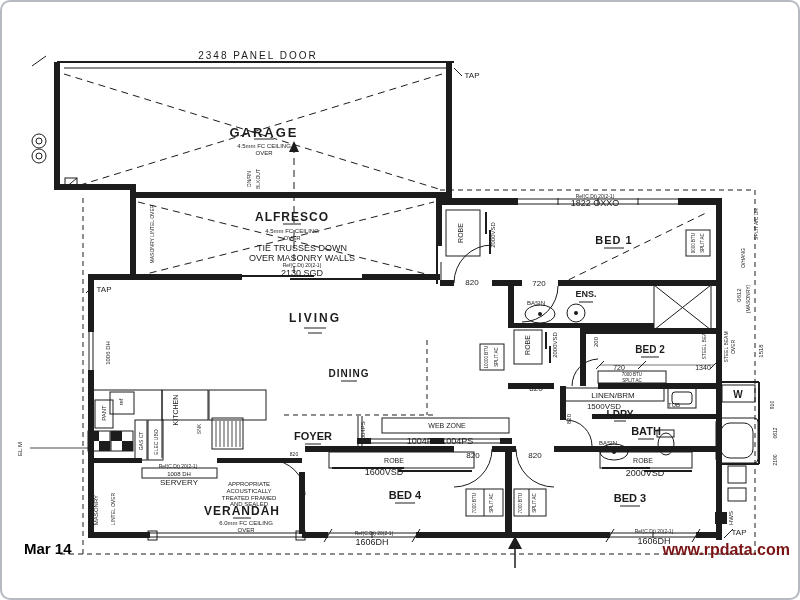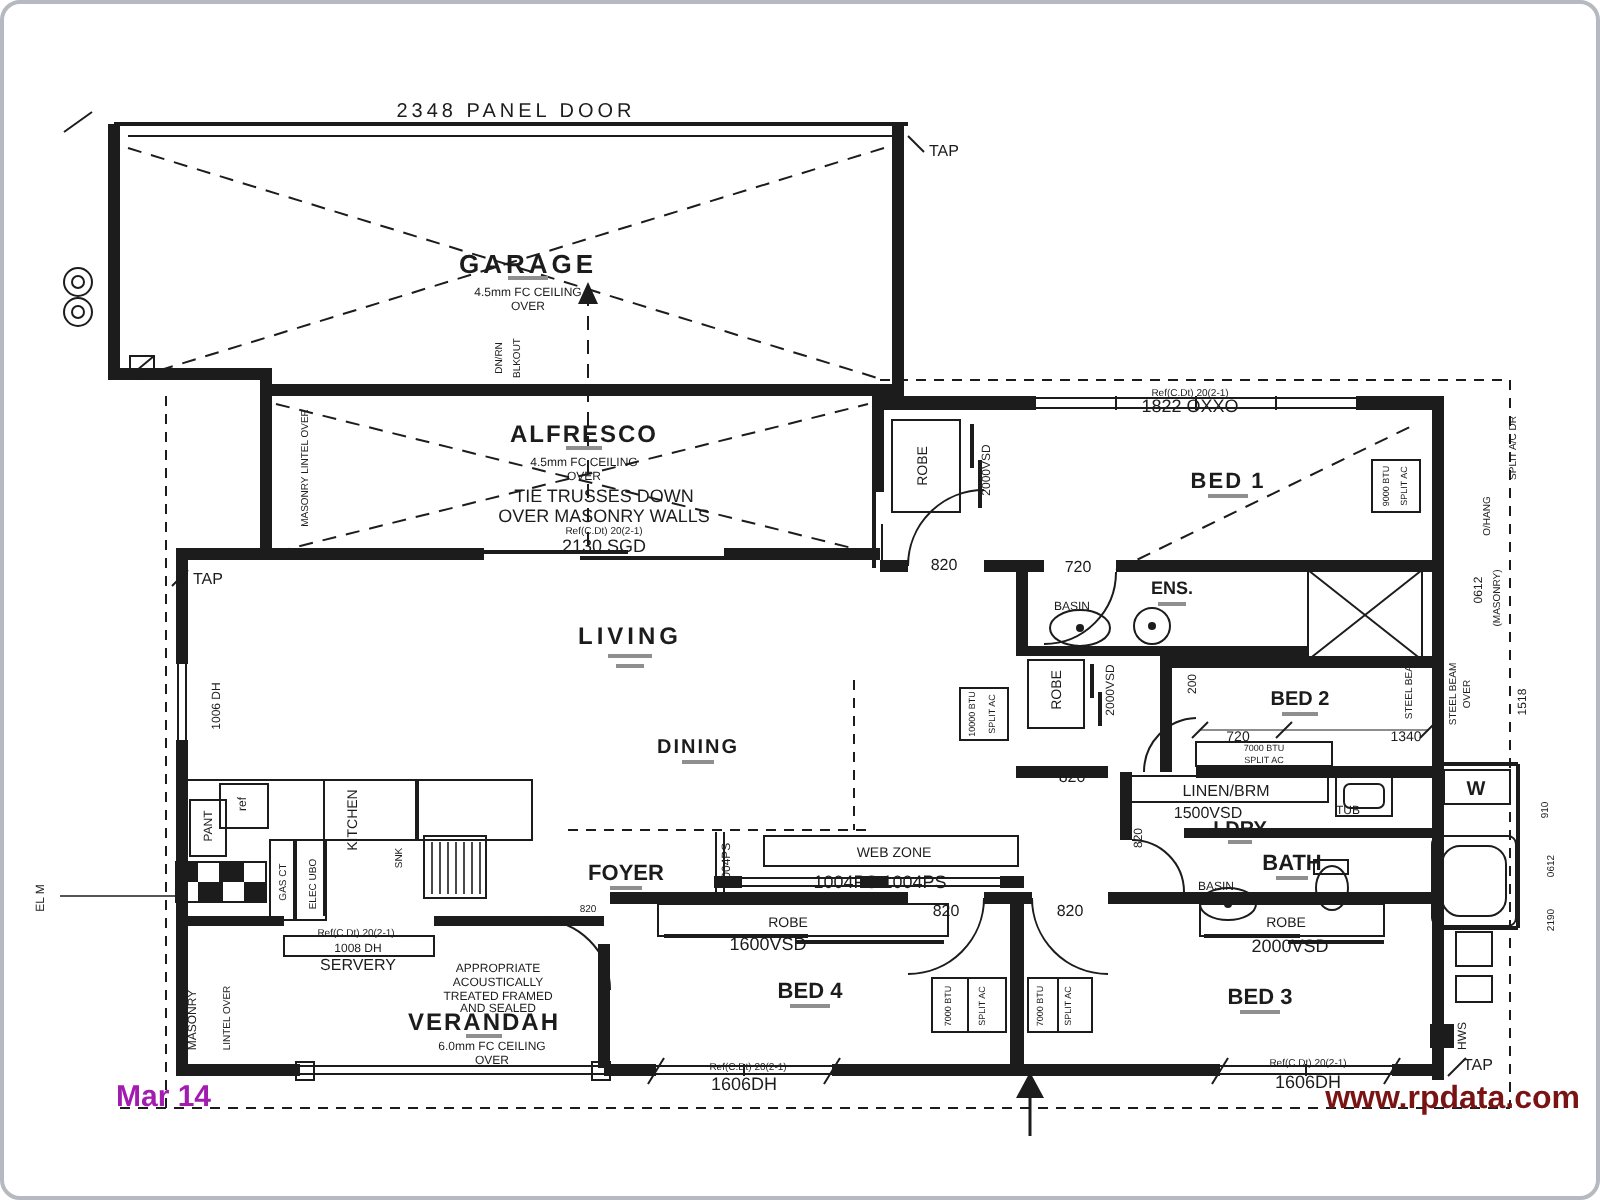--- a/index.html
+++ b/index.html
@@ -1,18 +1,18 @@
 <!DOCTYPE html>
 <html><head>
 <meta charset="utf-8">
 <style>
   html,body{margin:0;padding:0;background:#fff;}
   .stage{position:relative;width:800px;height:600px;background:#fff;border:2px solid #b6bac0;border-radius:10px;box-sizing:border-box;overflow:hidden;font-family:"Liberation Sans",sans-serif;}
   .stage svg{position:absolute;left:0;top:0;}
-  .date{position:absolute;left:22px;top:538px;font-size:15px;font-weight:bold;color:#a21caf;margin-left:34px;}
+  .date{position:absolute;left:22px;top:538px;font-size:15px;font-weight:bold;color:#000000;}
   .wm{position:absolute;right:8px;top:539px;font-size:16px;font-weight:bold;}
   svg text{fill:#1c1c1c;font-family:"Liberation Sans",sans-serif;}
 </style>
 </head>
 <body>
 
 <div class="stage" style="border-color: rgb(182, 186, 192); padding-left: 48px;">
   <svg width="800" height="600" viewBox="0 0 800 600">
       <line x1="81" y1="196" x2="81" y2="552" stroke="#1c1c1c" stroke-width="1" stroke-dasharray="5,4"></line>
       <line x1="58" y1="552" x2="753" y2="552" stroke="#1c1c1c" stroke-width="1" stroke-dasharray="5,4"></line>

